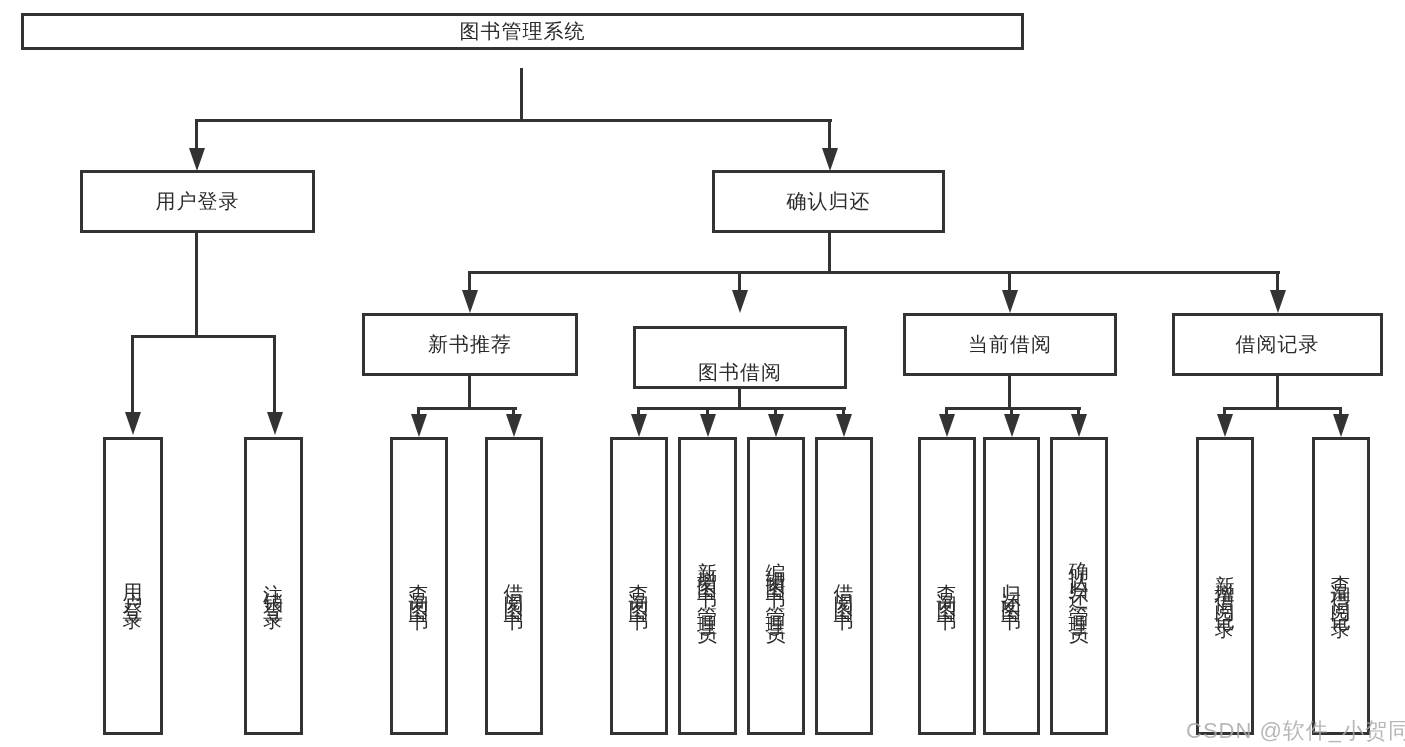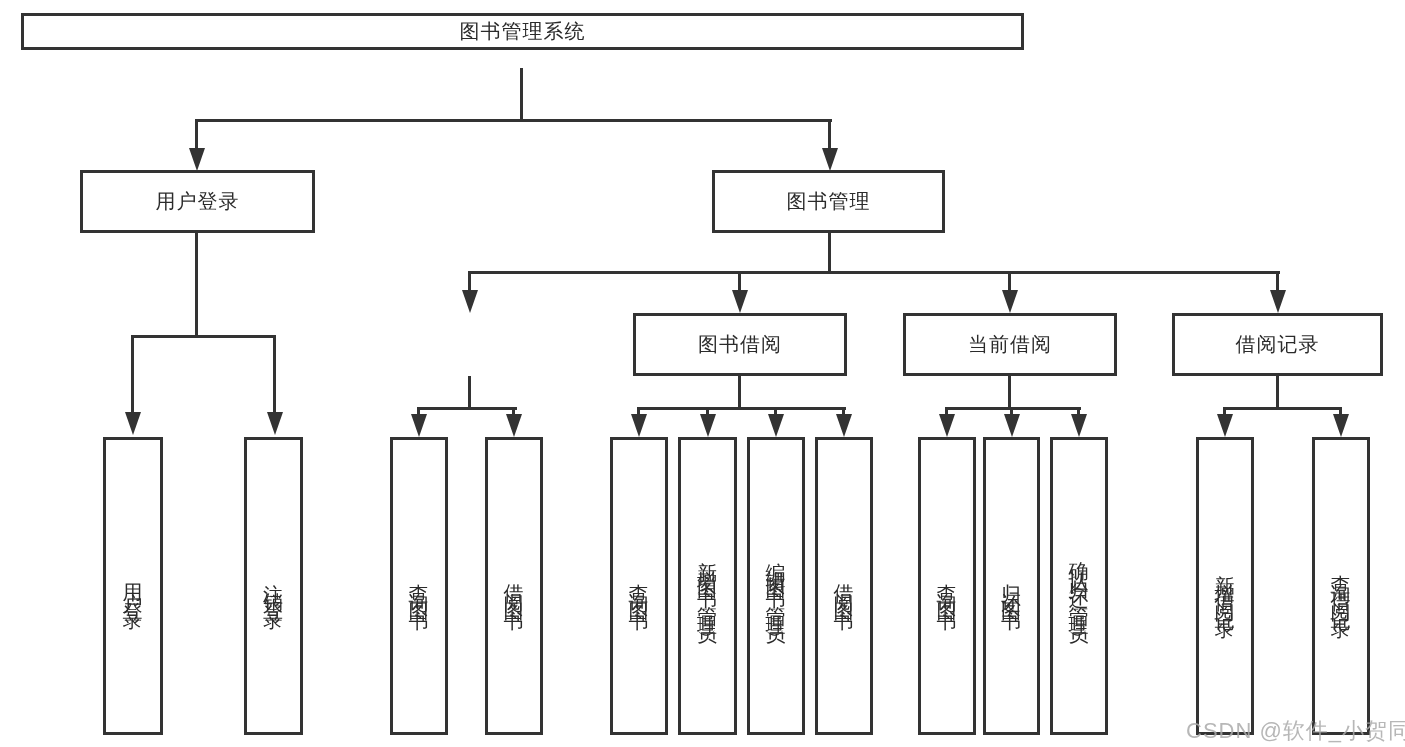--- a/index.html
+++ b/index.html
@@ -135,24 +135,27 @@
   <div class="arr" style="left:1333px; top:414px;"></div>
 
   <div class="box box-h" style="left:21px; top:13px; width:1003px; height:37px;">
     <span>图书管理系统</span>
   </div>
 
   <div class="box box-h" style="left:80px; top:170px; width:235px; height:63px;">
     <span>用户登录</span>
   </div>
   <div class="box box-h" style="left:712px; top:170px; width:233px; height:63px;">
-    <span>图书管理</span>
-  </div>
-
-  <div class="box box-h" style="left:633px; top:313px; width:214px; height:63px;">
+    <span>确认归还</span>
+  </div>
+
+  <div class="box box-h" style="left:362px; top:313px; width:216px; height:63px;">
+    <span>新书推荐</span>
+  </div>
+  <div class="box box-h" style="left:633px; top:326px; width:214px; height:63px;align-items:flex-end;">
     <span>图书借阅</span>
   </div>
   <div class="box box-h" style="left:1172px; top:313px; width:211px; height:63px;">
     <span>借阅记录</span>
   </div>
   <div class="box box-h" style="left:903px; top:313px; width:214px; height:63px;">
     <span>当前借阅</span>
   </div>
 
   <div class="box box-v" style="left:103px; top:437px; width:60px; height:298px;">

